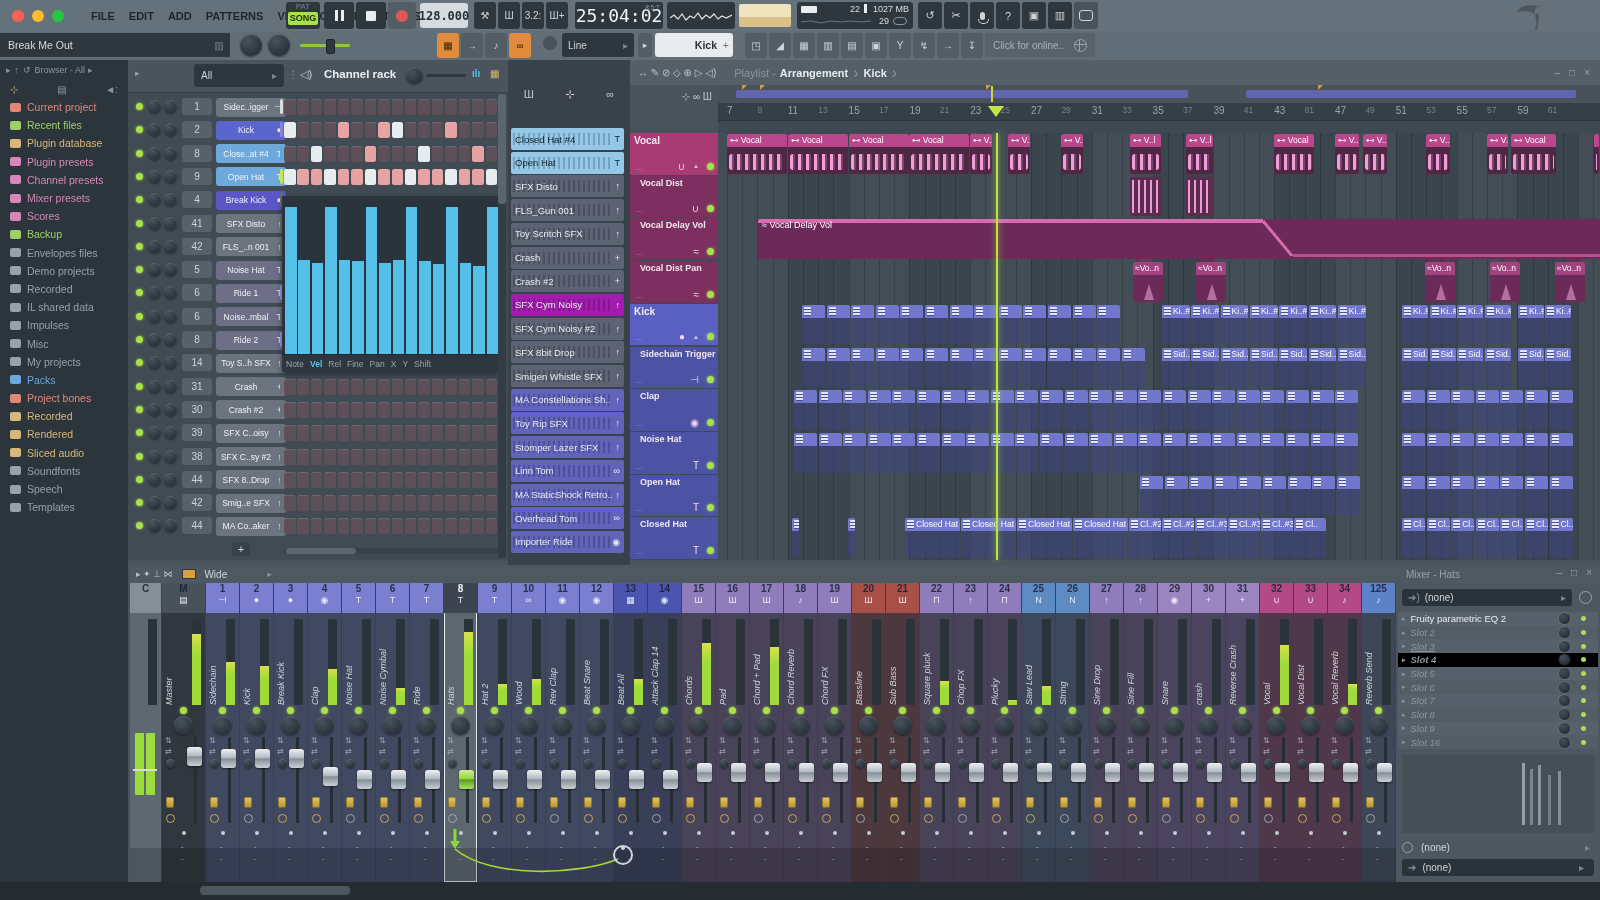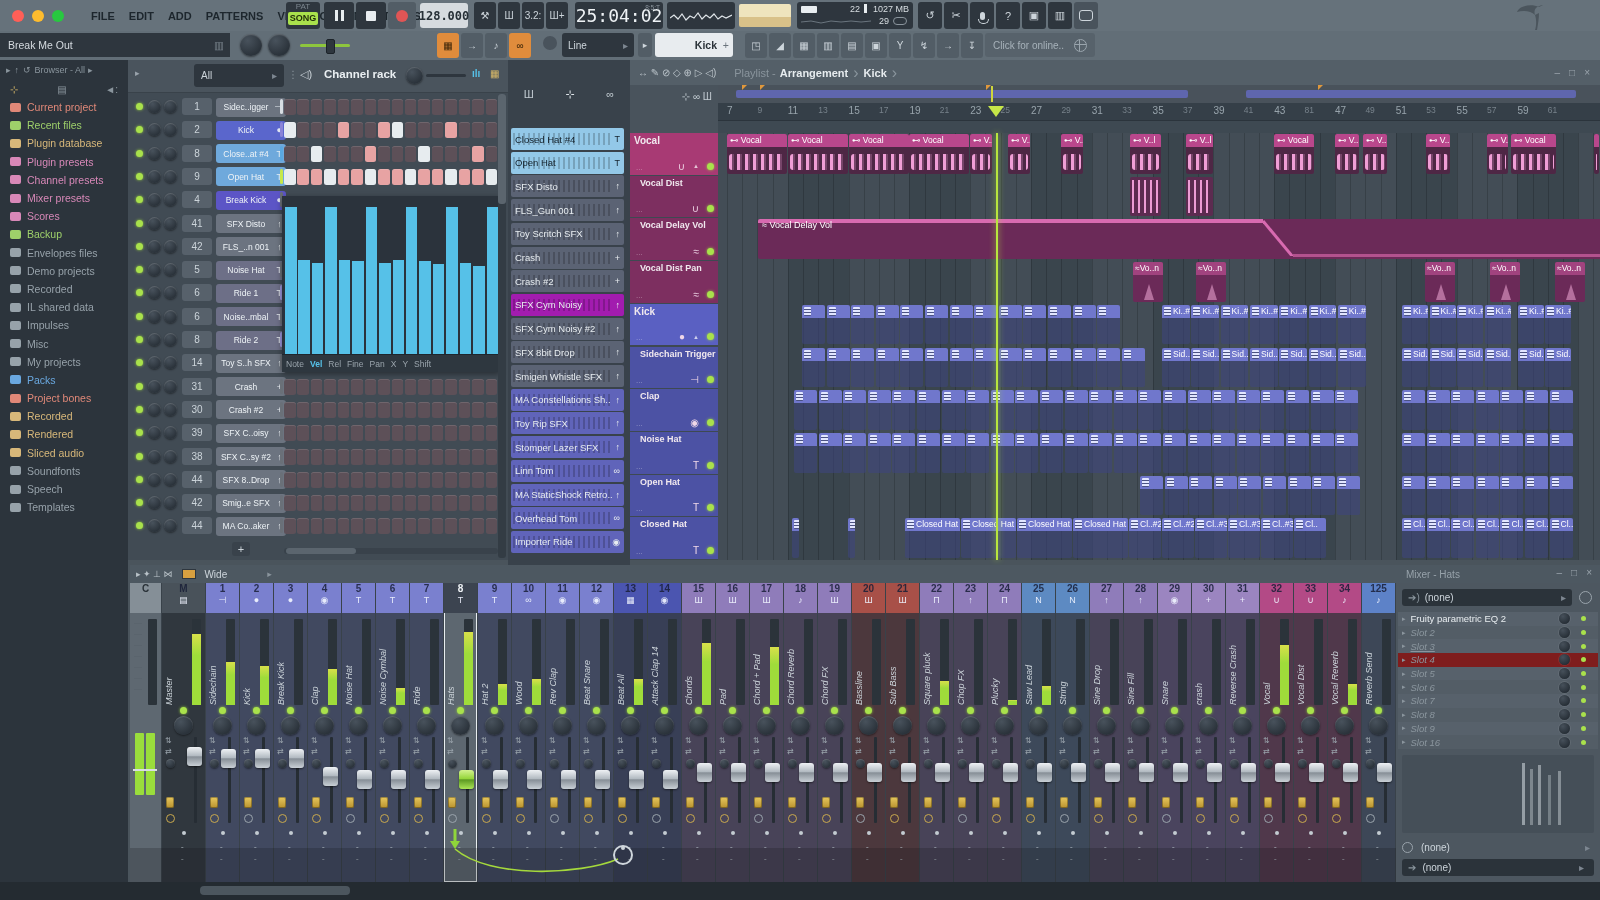--- a/index.html
+++ b/index.html
@@ -2690,21 +2690,21 @@
             <span style="color: rgb(139, 150, 158); font-style: italic;">Slot 2</span>
             <div class="slotknob"></div>
             <div class="slotled"></div>
           </div>
           <div class="slotrow" style="background: rgb(87, 97, 107);">
             <span style="font-size: 7px; color: rgb(138, 149, 157); margin-right: 5px;">▸</span>
             <span style="color: rgb(139, 150, 158); font-style: italic; text-decoration: underline;">Slot 3</span>
             <div class="slotknob"></div>
             <div class="slotled"></div>
           </div>
-          <div class="slotrow" style="background: #7f1d1d;">
+          <div class="slotrow" style="background: #000000; font-weight: bold;">
             <span style="font-size: 7px; color: rgb(138, 149, 157); margin-right: 5px;">▸</span>
             <span style="color: rgb(139, 150, 158); font-style: italic;">Slot 4</span>
             <div class="slotknob"></div>
             <div class="slotled"></div>
           </div>
           <div class="slotrow" style="background: rgb(87, 97, 107);">
             <span style="font-size: 7px; color: rgb(138, 149, 157); margin-right: 5px;">▸</span>
             <span style="color: rgb(139, 150, 158); font-style: italic;">Slot 5</span>
             <div class="slotknob"></div>
             <div class="slotled"></div>

